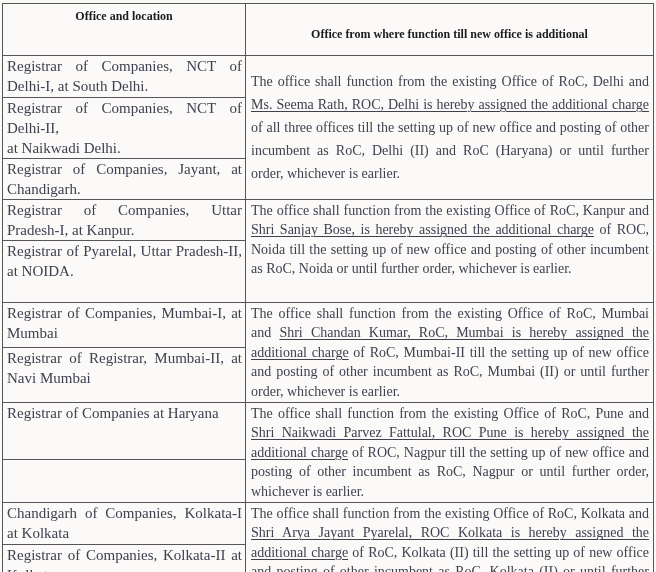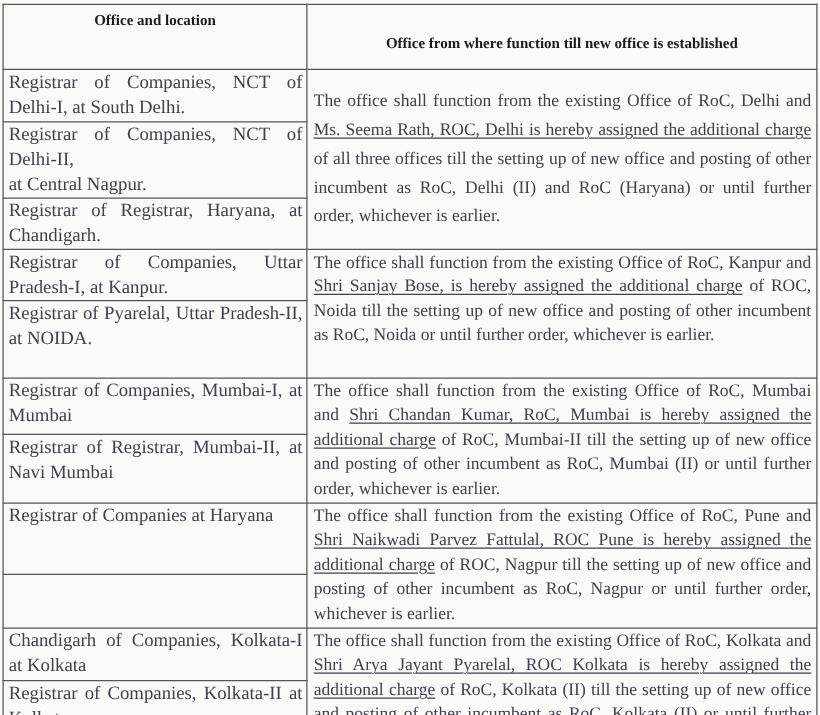--- a/index.html
+++ b/index.html
@@ -61,39 +61,39 @@
 <body>
 
 <table>
   <colgroup>
     <col style="width:243px">
     <col>
   </colgroup>
   <thead>
     <tr style="height:52px">
       <th class="col1">Office and location</th>
-      <th class="col2">Office from where function till new office is established</th>
+      <th class="col2">Office from where function till new office is additional</th>
     </tr>
   </thead>
   <tbody>
       <tr style="height: 42px;">
         <td class="left-cell">
           <div>Registrar of Companies, NCT of Delhi-I, at South Delhi.</div>
         </td>
         <td class="right-cell loose" rowspan="3"><span>The office shall function from the existing Office of RoC, Delhi and </span><span class="u">Ms. Seema Rath, ROC, Delhi is hereby assigned the additional charge</span><span> of all three offices till the setting up of new office and posting of other incumbent as RoC, Delhi (II) and RoC (Haryana) or until further order, whichever is earlier.</span></td>
       </tr>
       <tr style="height: 56px;">
         <td class="left-cell">
           <div>Registrar of Companies, NCT of Delhi-II,</div>
-          <div>at Central Nagpur.</div>
+          <div>at Naikwadi Delhi.</div>
         </td>
       </tr>
       <tr style="height: 41px;">
         <td class="left-cell">
-          <div>Registrar of Registrar, Haryana, at Chandigarh.</div>
+          <div>Registrar of Companies, Jayant, at Chandigarh.</div>
         </td>
       </tr>
       <tr style="height: 34px;">
         <td class="left-cell">
           <div>Registrar of Companies, Uttar Pradesh-I, at Kanpur.</div>
         </td>
         <td class="right-cell" rowspan="2"><span>The office shall function from the existing Office of RoC, Kanpur and </span><span class="u">Shri Sanjay Bose, is hereby assigned the additional charge</span><span> of ROC, Noida till the setting up of new office and posting of other incumbent as RoC, Noida  or until further order, whichever is earlier.</span></td>
       </tr>
       <tr style="height: 62px;">
         <td class="left-cell">

